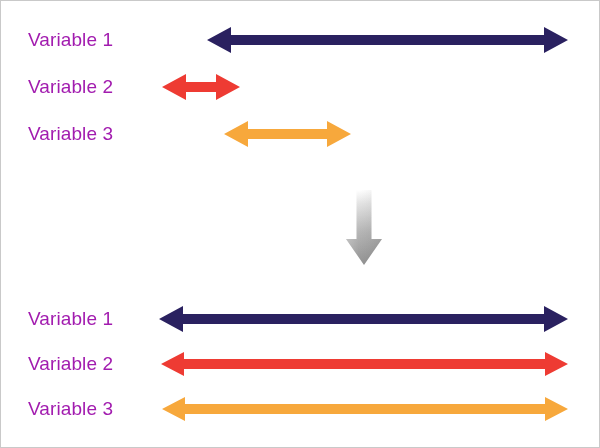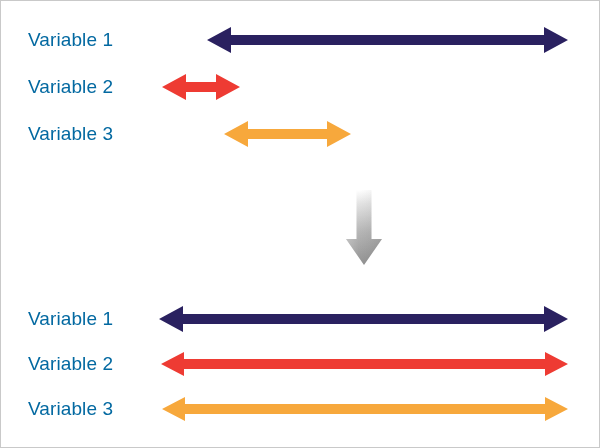--- a/index.html
+++ b/index.html
@@ -15,21 +15,21 @@
     box-sizing: border-box;
     border: 1px solid #c9c9c9;
     overflow: hidden;
     font-family: "Liberation Sans", "DejaVu Sans", sans-serif;
   }
   .label {
     position: absolute;
     left: 27px;
     font-size: 19px;
     line-height: 1;
-    color: #0369a1;
+    color: #a21caf;
     white-space: nowrap;
     letter-spacing: 0.1px;
   }
   .arrow-svg {
     position: absolute;
     display: block;
   }
   .group-top, .group-bottom, .transition {
     position: absolute;
     left: 0;

